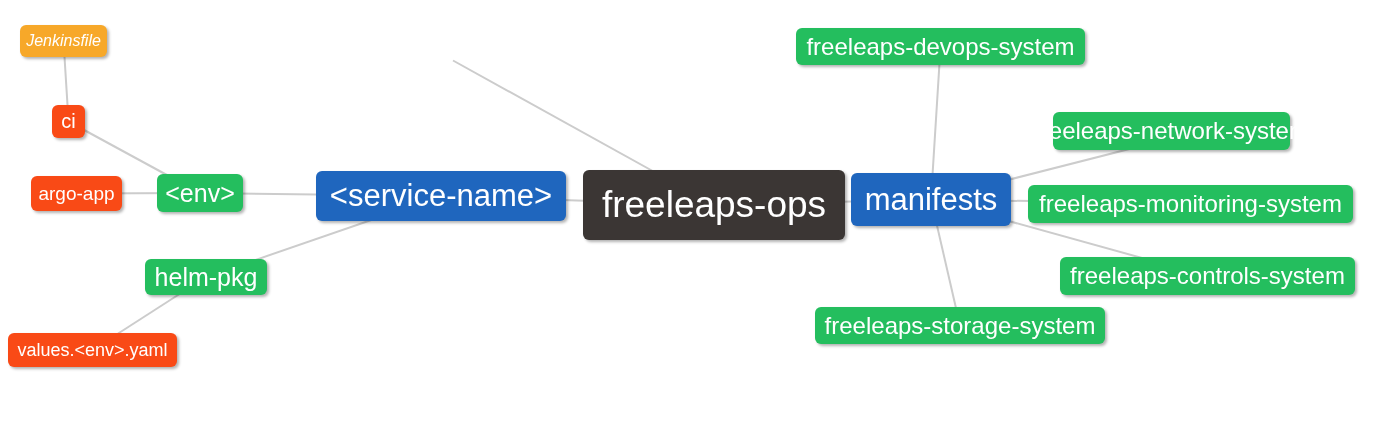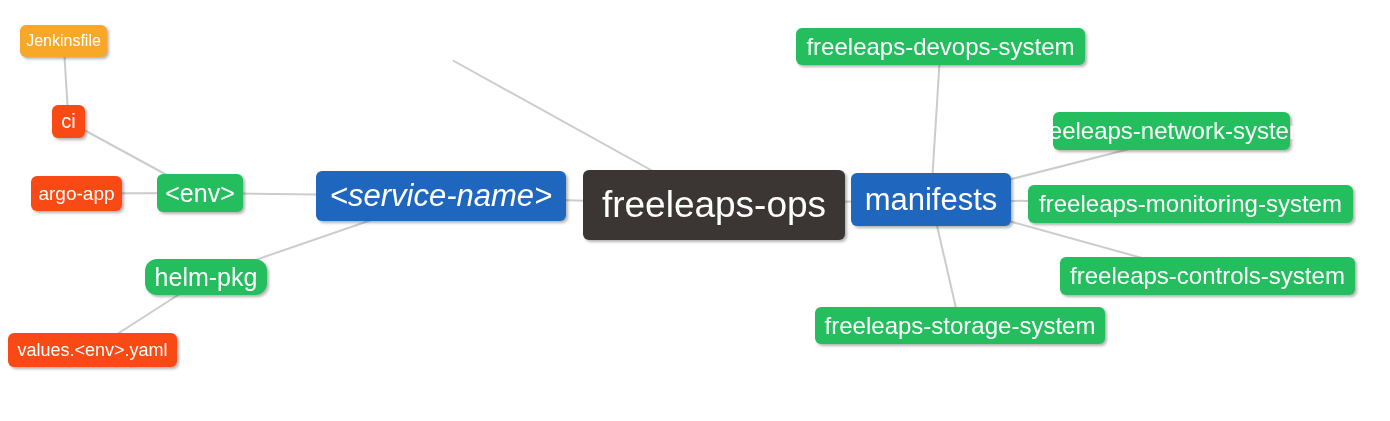--- a/index.html
+++ b/index.html
@@ -28,21 +28,21 @@
     align-items: center;
     justify-content: center;
     color: #ffffff;
     border-radius: 6px;
     box-shadow: 2px 2px 3px rgba(0,0,0,0.3);
     white-space: nowrap;
     cursor: default;
   }
 
   
-  #n-jenkinsfile   { left:  20px; top:  25px; width:  87px; height: 32px; font-size: 16px; }
+  #n-jenkinsfile   { left:  20px; top:  25px; width:  87px; height: 32px; font-size: 16px; font-style: italic; }
   #n-ci            { left:  52px; top: 105px; width:  33px; height: 33px; font-size: 20px; }
   #n-argo-app      { left:  31px; top: 176px; width:  91px; height: 35px; font-size: 19px; }
   #n-env           { left: 157px; top: 174px; width:  86px; height: 38px; font-size: 25px; }
   #n-helm-pkg      { left: 145px; top: 259px; width: 122px; height: 36px; font-size: 25px; }
   #n-values        { left:   8px; top: 333px; width: 169px; height: 34px; font-size: 18px; }
   #n-fcp           { left: 314px; top:  33px; width: 278px; height: 55px; font-size: 33px; }
   #n-service       { left: 316px; top: 171px; width: 250px; height: 50px; font-size: 31px; }
   #n-ops           { left: 583px; top: 170px; width: 262px; height: 70px; font-size: 37px; }
   #n-manifests     { left: 851px; top: 173px; width: 160px; height: 53px; font-size: 31px; }
   #n-devops        { left: 796px; top:  28px; width: 289px; height: 37px; font-size: 24px; }
@@ -70,23 +70,23 @@
     <line class="edge" x1="931" y1="199.5" x2="1200" y2="131" stroke="#cccccc"></line>
     <line class="edge" x1="931" y1="199.5" x2="1214" y2="204" stroke="#cccccc"></line>
     <line class="edge" x1="931" y1="199.5" x2="1207" y2="276" stroke="#cccccc"></line>
     <line class="edge" x1="931" y1="199.5" x2="960" y2="325.5" stroke="#cccccc"></line>
   </svg>
 
   <div class="node" id="n-jenkinsfile" style="background-color: rgb(247, 168, 41); color: rgb(255, 255, 255);">Jenkinsfile</div>
   <div class="node" id="n-ci" style="background-color: rgb(249, 74, 22); color: rgb(255, 255, 255);">ci</div>
   <div class="node" id="n-argo-app" style="background-color: rgb(249, 74, 22); color: rgb(255, 255, 255);">argo-app</div>
   <div class="node" id="n-env" style="background-color: rgb(36, 190, 94); color: rgb(255, 255, 255);">&lt;env&gt;</div>
-  <div class="node" id="n-helm-pkg" style="background-color: rgb(36, 190, 94); color: rgb(255, 255, 255); border-radius: 12px;">helm-pkg</div>
+  <div class="node" id="n-helm-pkg" style="background-color: rgb(36, 190, 94); color: rgb(255, 255, 255);">helm-pkg</div>
   <div class="node" id="n-values" style="background-color: rgb(249, 74, 22); color: rgb(255, 255, 255);">values.&lt;env&gt;.yaml</div>
-  <div class="node" id="n-service" style="background-color: rgb(31, 102, 190); color: rgb(255, 255, 255); font-style: italic;">&lt;service-name&gt;</div>
+  <div class="node" id="n-service" style="background-color: rgb(31, 102, 190); color: rgb(255, 255, 255);">&lt;service-name&gt;</div>
   <div class="node" id="n-ops" style="background-color: rgb(59, 54, 52); color: rgb(255, 255, 255);">freeleaps-ops</div>
   <div class="node" id="n-manifests" style="background-color: rgb(31, 102, 190); color: rgb(255, 255, 255);">manifests</div>
   <div class="node" id="n-devops" style="background-color: rgb(36, 190, 94); color: rgb(255, 255, 255);">freeleaps-devops-system</div>
   <div class="node" id="n-network" style="background-color: rgb(36, 190, 94); color: rgb(255, 255, 255);">freeleaps-network-system</div>
   <div class="node" id="n-monitoring" style="background-color: rgb(36, 190, 94); color: rgb(255, 255, 255);">freeleaps-monitoring-system</div>
   <div class="node" id="n-controls" style="background-color: rgb(36, 190, 94); color: rgb(255, 255, 255);">freeleaps-controls-system</div>
   <div class="node" id="n-storage" style="background-color: rgb(36, 190, 94); color: rgb(255, 255, 255);">freeleaps-storage-system</div>
 
 </div>
 

